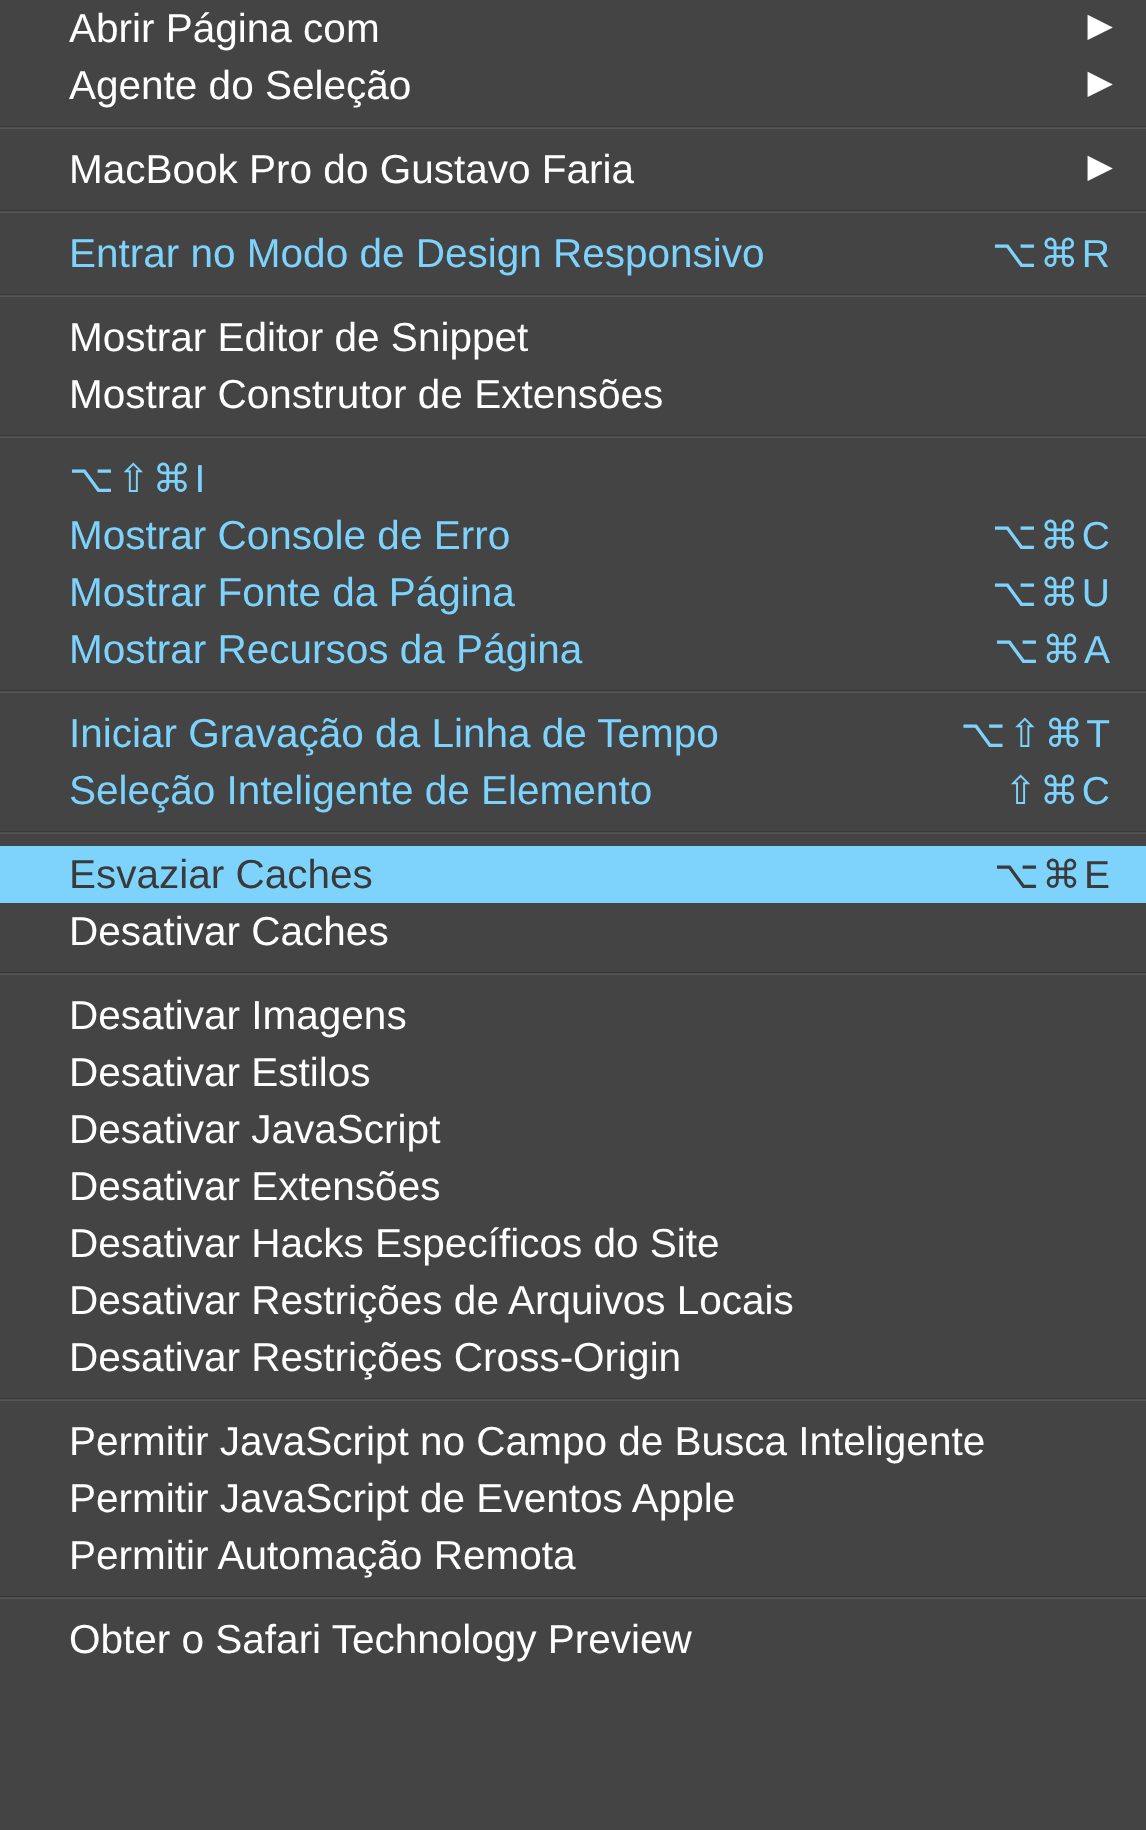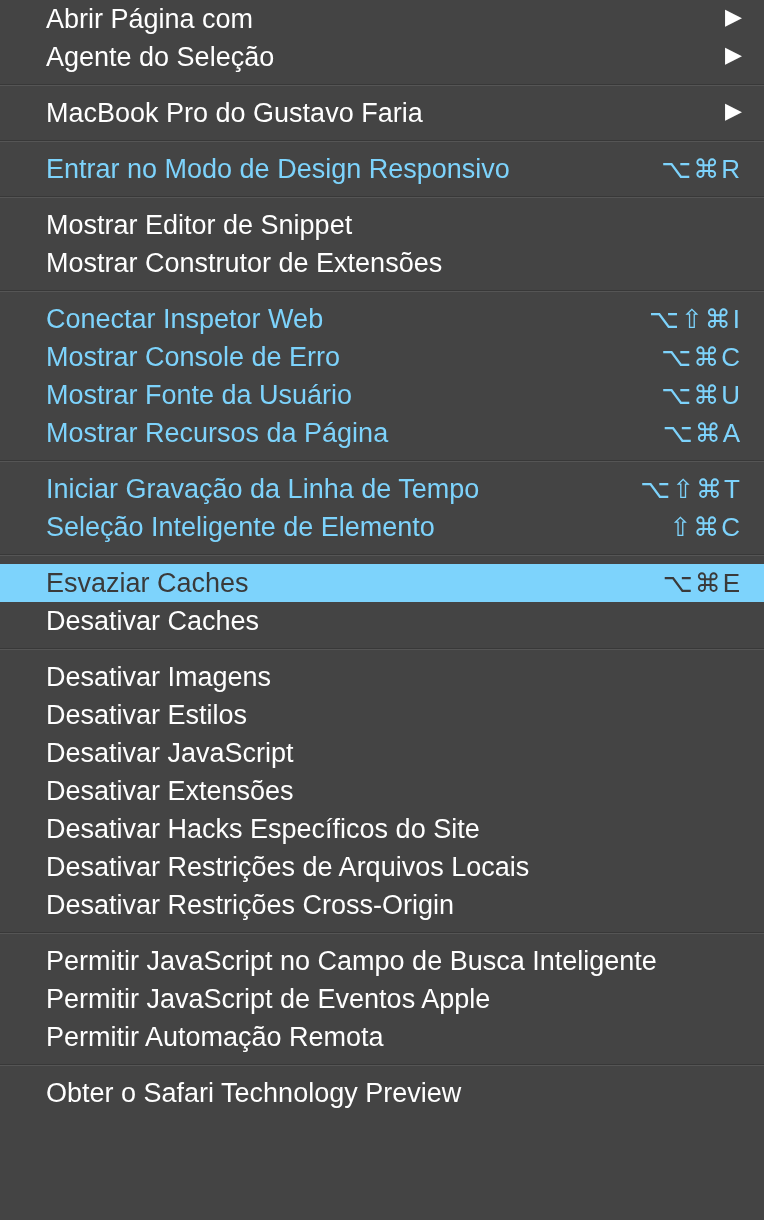--- a/index.html
+++ b/index.html
@@ -100,33 +100,32 @@
   <div class="menu-item">
     <span class="menu-item-label">Mostrar Editor de Snippet</span>
   </div>
   <div class="menu-item">
     <span class="menu-item-label">Mostrar Construtor de Extensões</span>
   </div>
 
   <div class="separator"></div>
 
   <div class="menu-item disabled">
-    <span class="menu-item-label">Conectar Inspetor Web</span>
     <span class="menu-item-right">
       <span class="shortcut">⌥⇧⌘I</span>
     </span>
   </div>
   <div class="menu-item disabled">
     <span class="menu-item-label">Mostrar Console de Erro</span>
     <span class="menu-item-right">
       <span class="shortcut">⌥⌘C</span>
     </span>
   </div>
   <div class="menu-item disabled">
-    <span class="menu-item-label">Mostrar Fonte da Usuário</span>
+    <span class="menu-item-label">Mostrar Fonte da Página</span>
     <span class="menu-item-right">
       <span class="shortcut">⌥⌘U</span>
     </span>
   </div>
   <div class="menu-item disabled">
     <span class="menu-item-label">Mostrar Recursos da Página</span>
     <span class="menu-item-right">
       <span class="shortcut">⌥⌘A</span>
     </span>
   </div>

